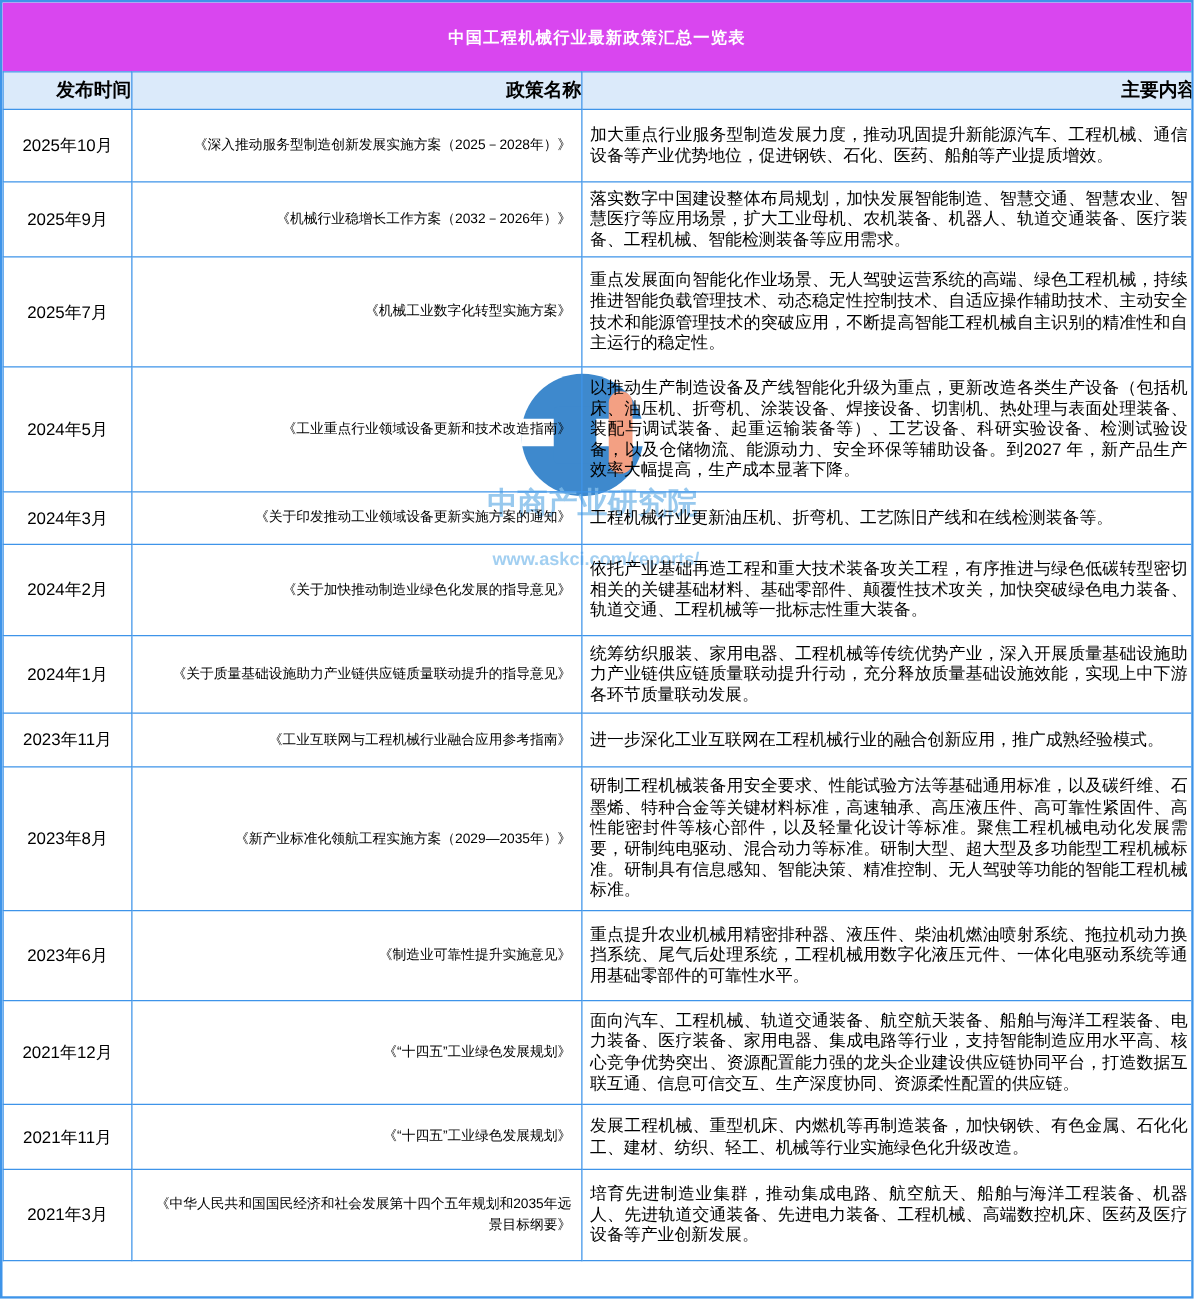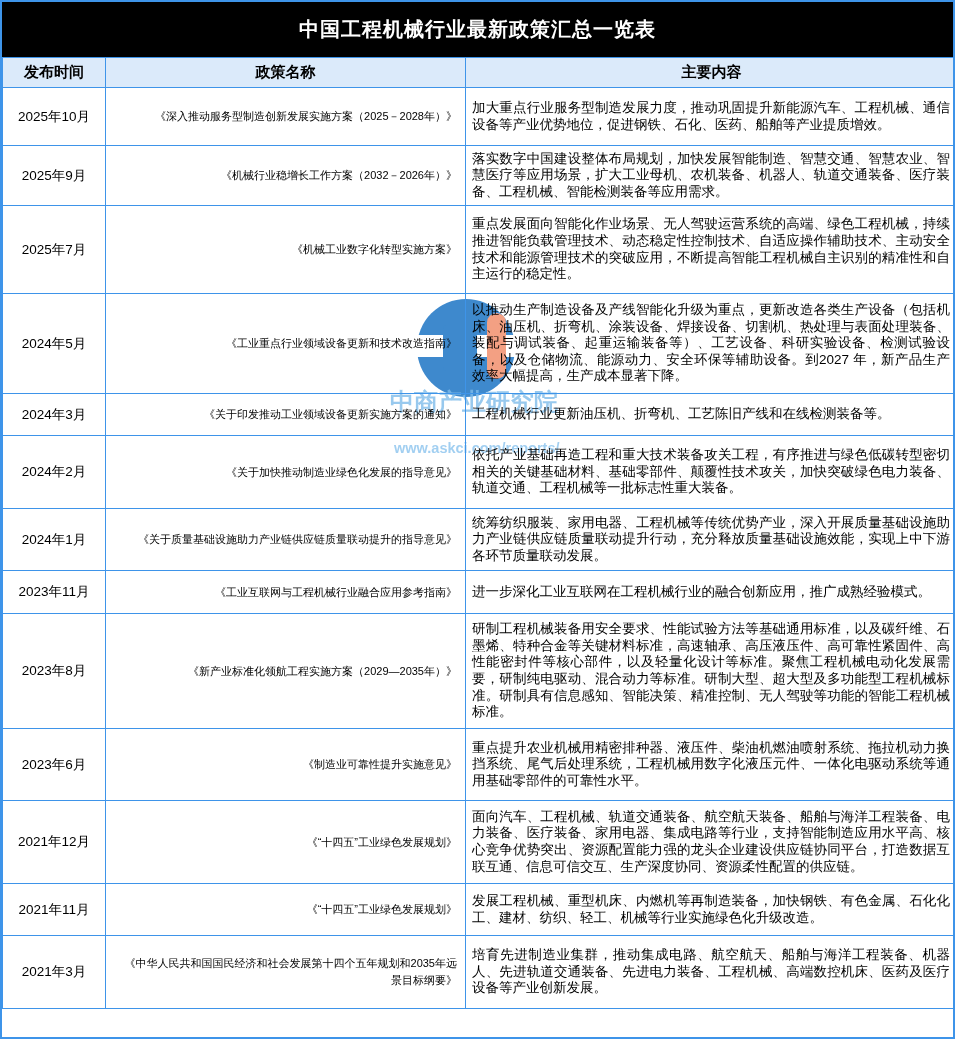--- a/index.html
+++ b/index.html
@@ -12,26 +12,26 @@
     height: 1039px;
     background: #ffffff;
     border: 2px solid #3E94E9;
     overflow: hidden;
     display: flex;
     flex-direction: column;
   }
 
   .title-bar {
     flex: 0 0 55px;
-    background: #000000;
+    background: #d946ef;
     color: #ffffff;
     display: flex;
     align-items: center;
     justify-content: center;
-    font-size: 20px;
+    font-size: 13px;
     font-weight: bold;
     letter-spacing: 1px;
     position: relative;
     z-index: 2;
   }
 
   
   .watermark {
     position: absolute;
     z-index: 1;
@@ -99,21 +99,21 @@
   .policy-table th, .policy-table td {
     border: 1.5px solid #3E94E9;
     vertical-align: middle;
     color: #000000;
   }
   .policy-table th {
     background: #DBEAFA;
     height: 30px;
     font-size: 15px;
     font-weight: bold;
-    text-align: center;
+    text-align: right;
   }
   .policy-table td { background: transparent; }
   .policy-table td.col-date {
     text-align: center;
     font-size: 13.5px;
     padding: 0 2px;
   }
   .policy-table td.col-name {
     text-align: right;
     font-size: 11px;

